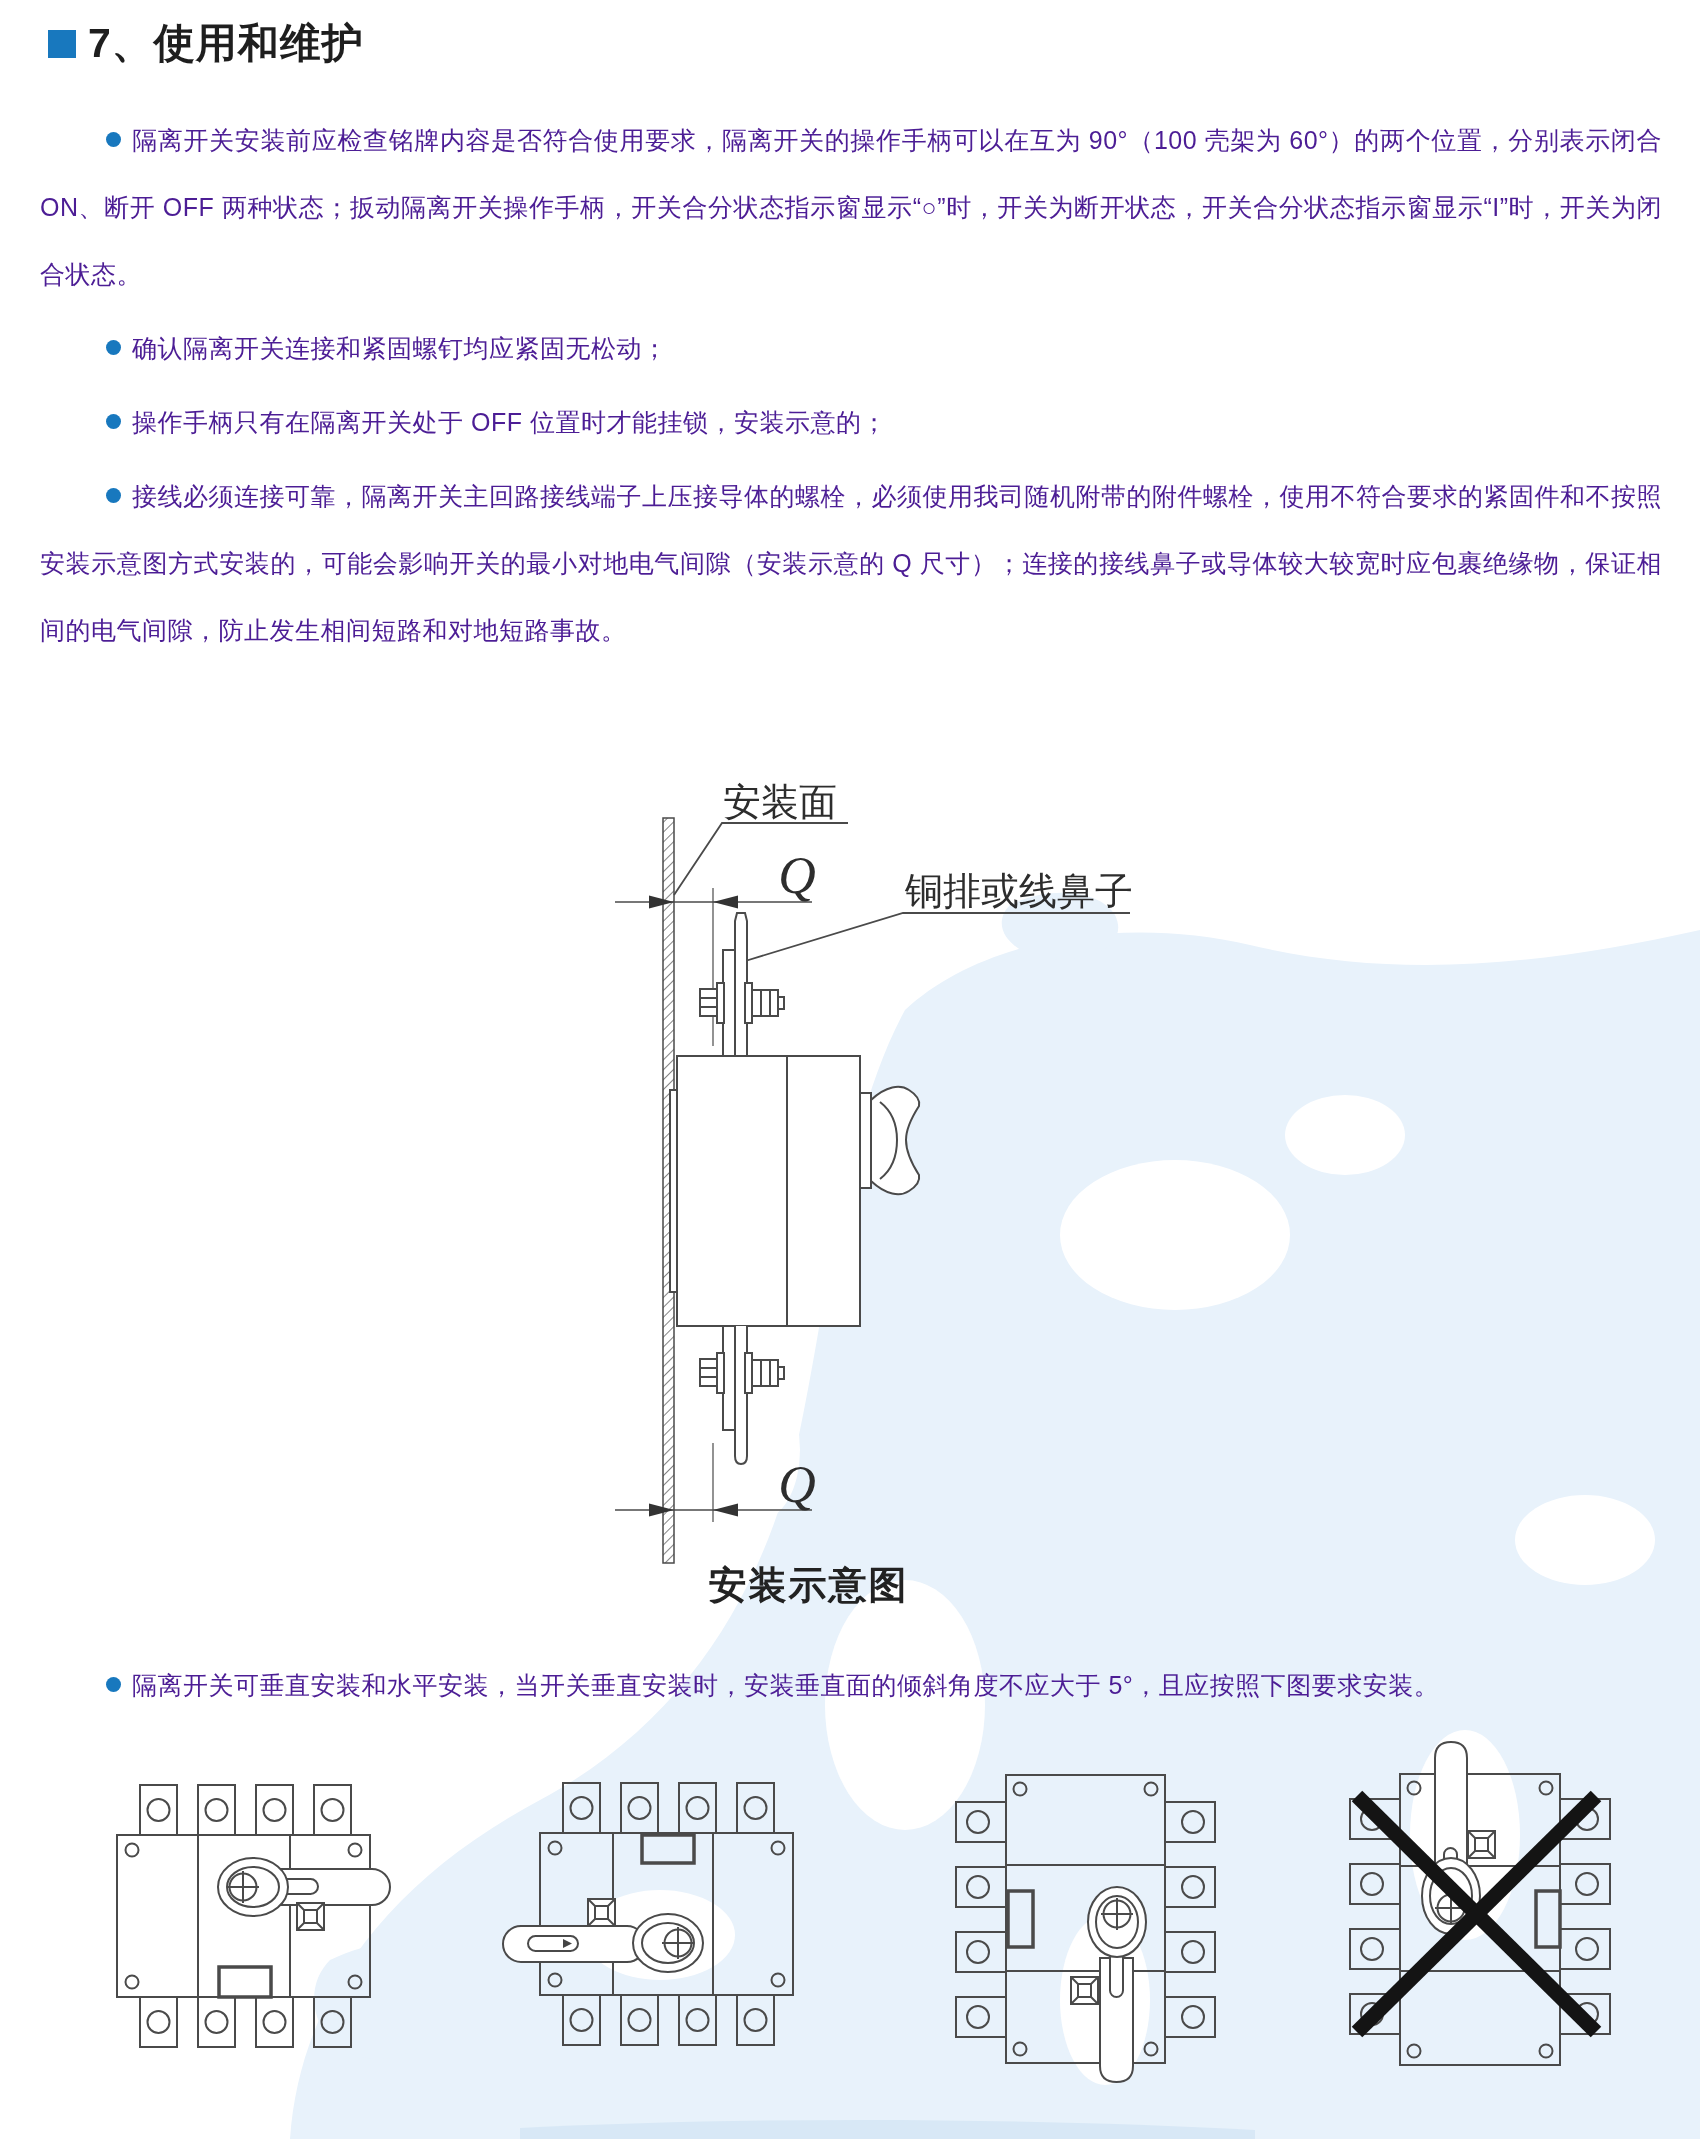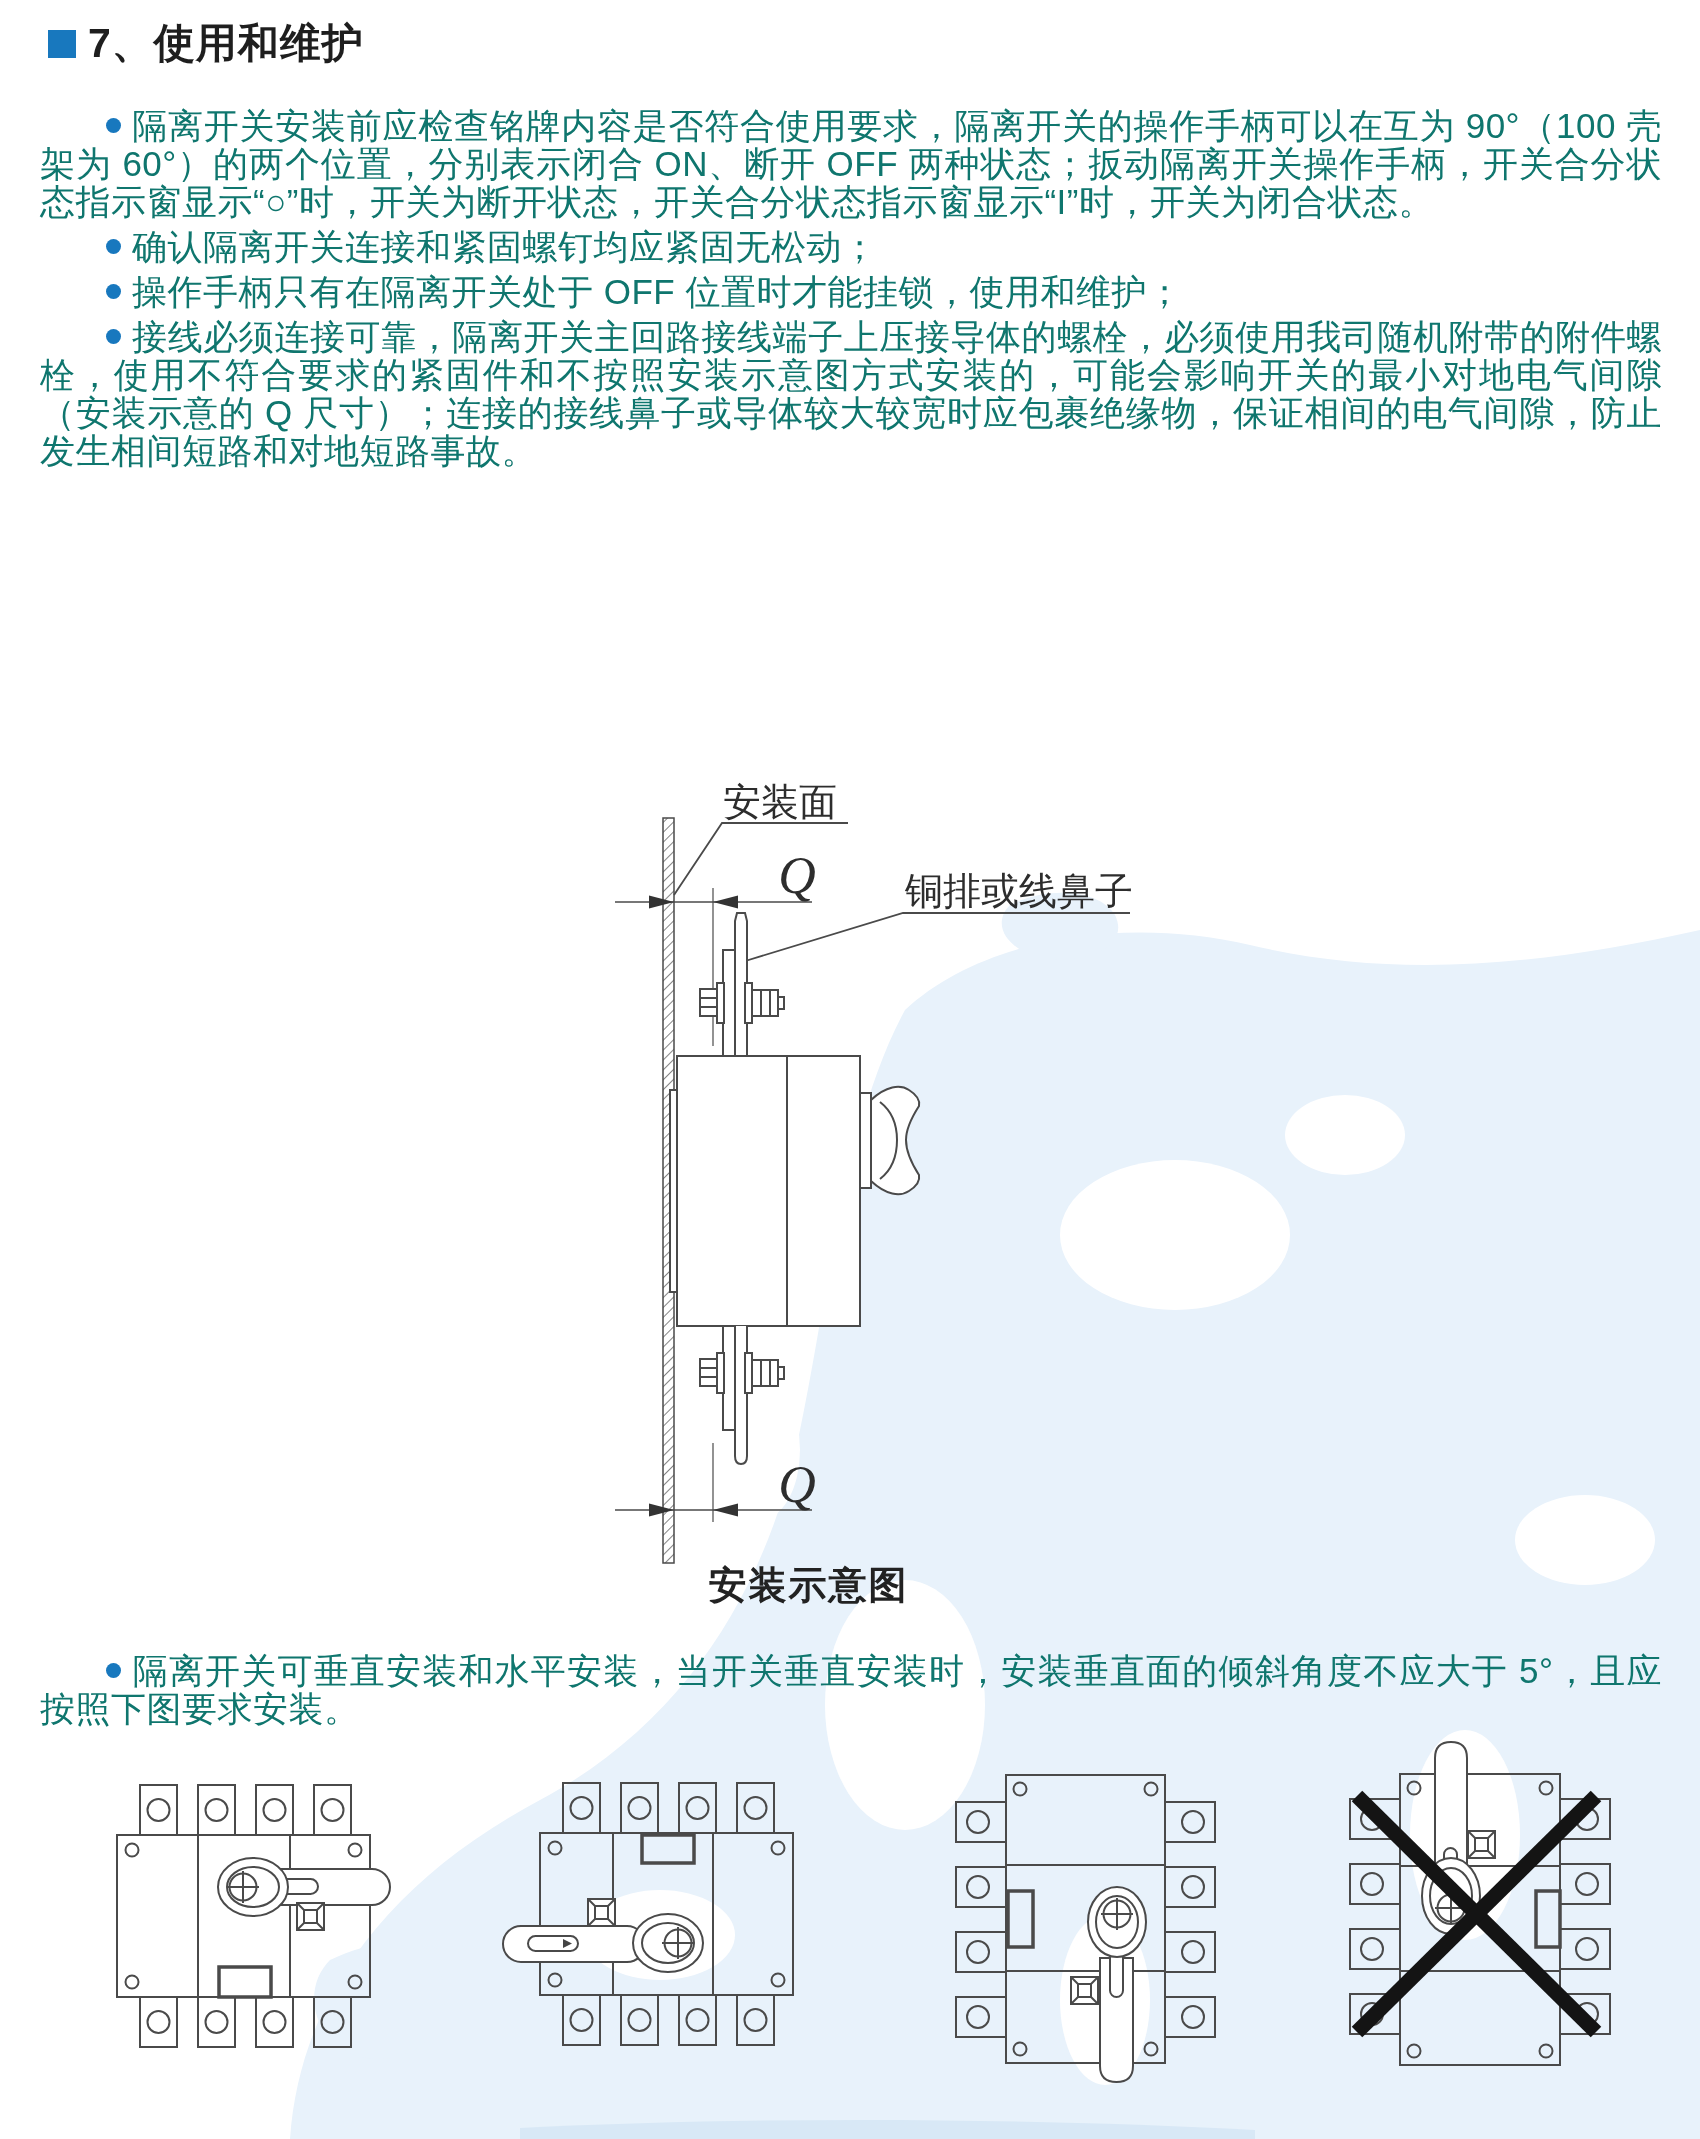--- a/index.html
+++ b/index.html
@@ -11,25 +11,25 @@
     font-family:"Liberation Sans","DejaVu Sans",sans-serif;
     color:#3c3c3c;
   }
   .wm{position:absolute;left:0;top:0;width:1700px;height:2139px;z-index:0;}
   .content{position:absolute;left:40px;top:16px;width:1622px;z-index:2;}
   .section-header{display:flex;align-items:center;margin:0 0 36px 0;padding-left:8px;}
   .sq{display:inline-block;width:28px;height:28px;background:#1878be;margin-right:12px;flex:0 0 auto;}
   .section-title{font-size:41px;font-weight:bold;color:#1e1e1e;letter-spacing:1px;}
   p.bp{
     margin:0 0 7px 0;
-    font-size:35px;line-height:38px;
+    font-size:25px;line-height:67px;
     text-align:justify;
     text-indent:66px;
     letter-spacing:0.5px;
-    color:#0f766e;
+    color:#4c1d95;
   }
   .dot{
     display:inline-block;width:15px;height:15px;border-radius:50%;
     background:#1878be;margin-right:11px;vertical-align:middle;
     transform:translateY(-3px);
   }
   .para6{position:absolute;left:40px;top:1622px;width:1622px;z-index:2;margin-top:30px;}
   .diagram-svg{position:absolute;left:540px;top:770px;width:640px;height:840px;z-index:1;}
   .figures-svg{position:absolute;left:0;top:1730px;width:1700px;height:409px;z-index:1;}
   .diagram-caption{
@@ -62,21 +62,21 @@
   <path d="M520,2128 C760,2116 1030,2118 1255,2130 L1255,2139 L520,2139 Z" fill="#d8e8f6"></path>
 </svg>
 
 <div class="content">
   <div class="section-header">
     <span class="sq"></span>
     <span class="section-title">7、使用和维护</span>
   </div>
   <p class="bp"><span class="dot"></span><span>隔离开关安装前应检查铭牌内容是否符合使用要求，隔离开关的操作手柄可以在互为 90°（100 壳架为 60°）的两个位置，分别表示闭合 ON、断开 OFF 两种状态；扳动隔离开关操作手柄，开关合分状态指示窗显示“○”时，开关为断开状态，开关合分状态指示窗显示“I”时，开关为闭合状态。</span></p>
   <p class="bp"><span class="dot"></span><span>确认隔离开关连接和紧固螺钉均应紧固无松动；</span></p>
-  <p class="bp"><span class="dot"></span><span>操作手柄只有在隔离开关处于 OFF 位置时才能挂锁，使用和维护；</span></p>
+  <p class="bp"><span class="dot"></span><span>操作手柄只有在隔离开关处于 OFF 位置时才能挂锁，安装示意的；</span></p>
   <p class="bp"><span class="dot"></span><span>接线必须连接可靠，隔离开关主回路接线端子上压接导体的螺栓，必须使用我司随机附带的附件螺栓，使用不符合要求的紧固件和不按照安装示意图方式安装的，可能会影响开关的最小对地电气间隙（安装示意的 Q 尺寸）；连接的接线鼻子或导体较大较宽时应包裹绝缘物，保证相间的电气间隙，防止发生相间短路和对地短路事故。</span></p>
 </div>
 
 <div class="para6">
   <p class="bp"><span class="dot"></span><span>隔离开关可垂直安装和水平安装，当开关垂直安装时，安装垂直面的倾斜角度不应大于 5°，且应按照下图要求安装。</span></p>
 </div>
 
 <svg class="diagram-svg" viewBox="540 770 640 840" xmlns="http://www.w3.org/2000/svg">
   <defs>
     <pattern id="hatch" patternUnits="userSpaceOnUse" width="7" height="7" patternTransform="rotate(45)">

